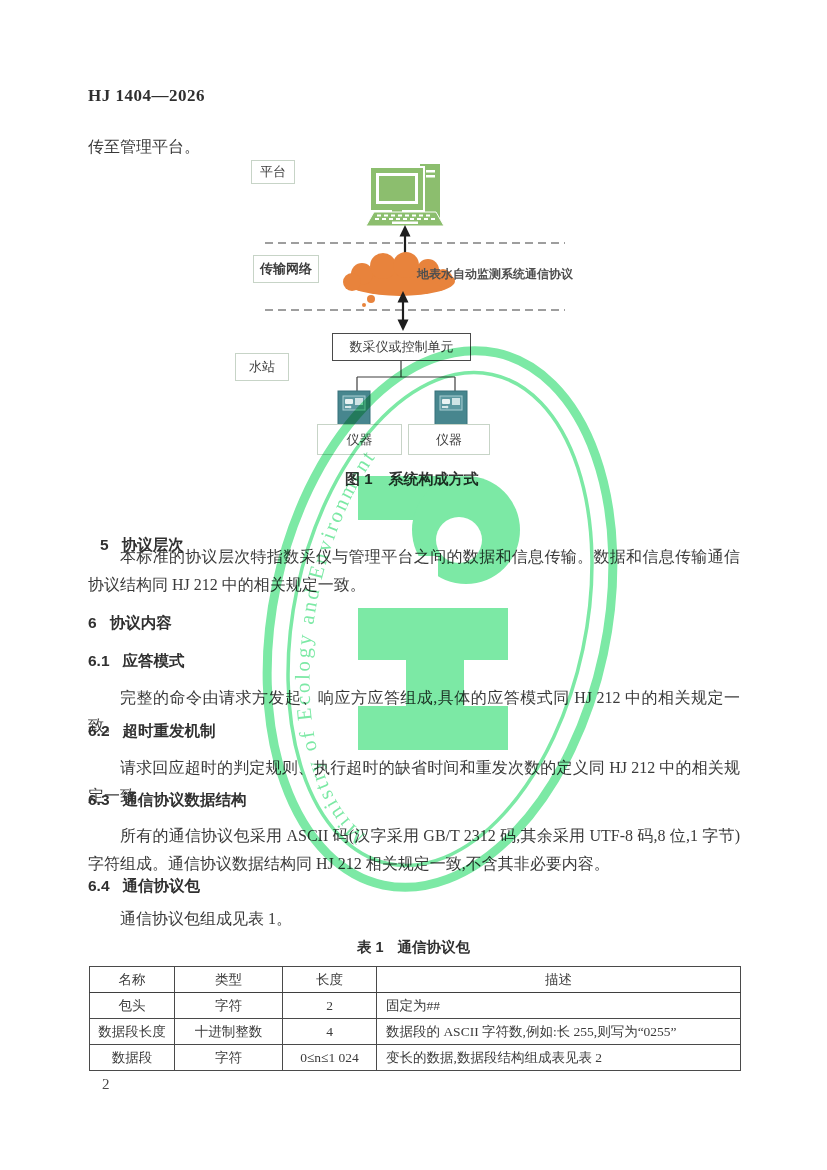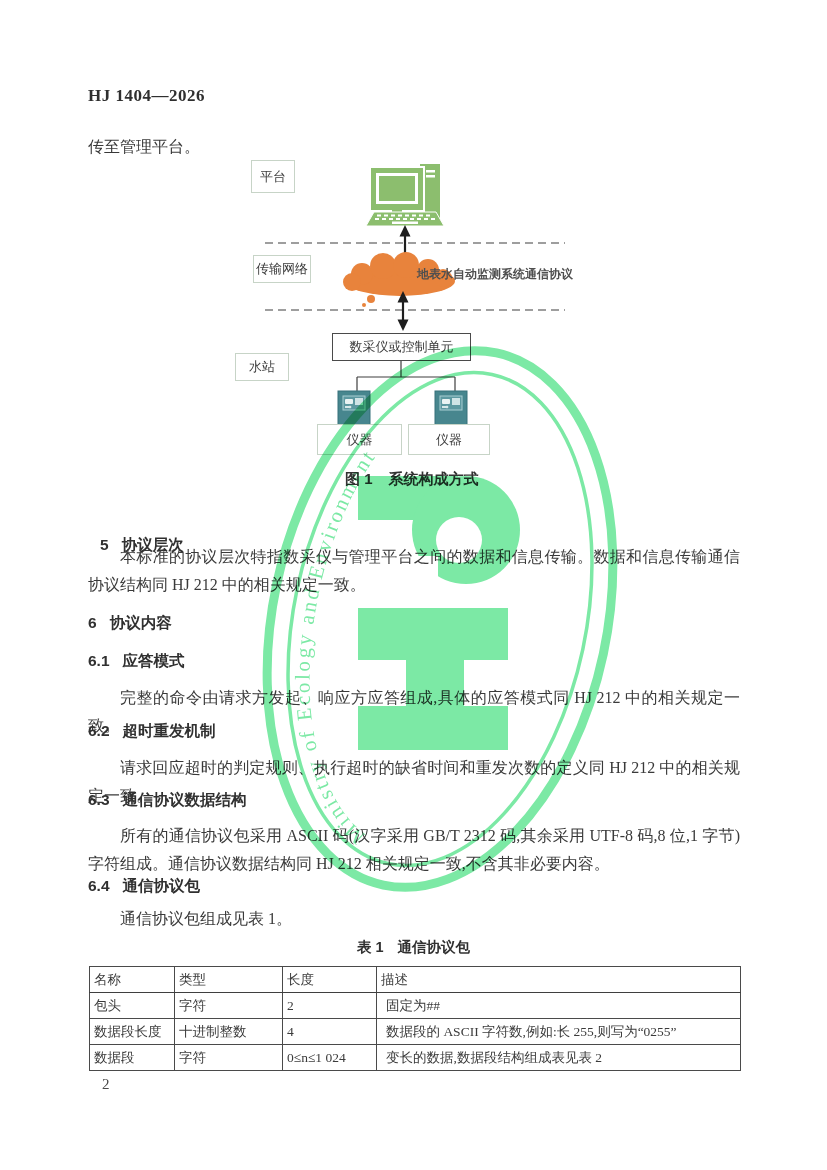--- a/index.html
+++ b/index.html
@@ -25,21 +25,21 @@
     font-size:13px; color:#3c3c3c; z-index:3;
   }
   .dbox.dark { border:1px solid #4a4a4a; }
   .proto-label { left:417px; top:266px; font-family:"Liberation Sans","DejaVu Sans",sans-serif; font-size:12px; font-weight:bold; color:#4f4f4f; z-index:3; }
   .fig-caption { left:345px; top:470px; font-family:"Liberation Sans","DejaVu Sans",sans-serif; font-size:15px; font-weight:bold; color:#333; z-index:3; }
   .fig-caption .cap-name { margin-left:16px; }
   
   .tbl-title { left:0; top:938px; width:827px; text-align:center; font-family:"Liberation Sans","DejaVu Sans",sans-serif; font-size:14.5px; font-weight:bold; color:#303030; }
   .tbl-title .cap-name { margin-left:14px; }
   table.spec { left:89px; top:966px; position:absolute; width:651px; border-collapse:collapse; table-layout:fixed; font-size:13.5px; color:#3b3b3b; background:#fff; z-index:1; }
-  table.spec th, table.spec td { border:1px solid #4a4a4a; height:26px; text-align:left; font-weight:normal; padding:1px 4px; }
+  table.spec th, table.spec td { border:1px solid #4a4a4a; height:26px; text-align:center; font-weight:normal; padding:1px 4px; }
   table.spec { border:1.5px solid #3f3f3f; }
   table.spec thead th { border-bottom:1.5px solid #3f3f3f; }
   table.spec td.desc { text-align:left; padding-left:9px;font-family:Liberation Serif, serif; }
   .page-num { left:102px; top:1076px; font-size:15px; color:#4a4a4a; }
   
   svg.layer { position:absolute; left:0; top:0; width:827px; height:1170px; }
   #diagram-svg { z-index:2; }
   #watermark-svg { z-index:6; mix-blend-mode:multiply; pointer-events:none; }
   .wm-ring-text { font-family:"Liberation Serif","DejaVu Serif",serif; font-size:21px; letter-spacing:2.5px; }
 </style>
@@ -195,24 +195,24 @@
     <g transform="translate(97,0)">
       <rect x="338" y="391" width="32" height="34" fill="#47868e" stroke="#37707a"></rect>
       <rect x="343" y="396" width="22" height="14" fill="#5d99a1" stroke="#a8cdd2"></rect>
       <rect x="345" y="399" width="8" height="5" rx="1" fill="#e9f3f3"></rect>
       <rect x="355" y="398" width="8" height="7" fill="#cfe4e6"></rect>
       <circle cx="350" cy="407" r="1.3" fill="#fff"></circle>
       <rect x="345" y="406" width="6" height="2" fill="#d7e8e9"></rect>
     </g>
   </svg>
 
-  <div class="abs dbox" style="left:251px;top:160px;width:44px;height:33px;align-items:center;">
+  <div class="abs dbox" style="left:251px;top:160px;width:44px;height:24px;align-items:center;">
       <span>平台</span>
     </div>
-  <div class="abs dbox" style="left:253px;top:255px;width:58px;height:28px;">
+  <div class="abs dbox" style="left:253px;top:255px;width:66px;height:28px;font-weight:bold;">
       <span>传输网络</span>
     </div>
   <div class="abs dbox" style="left:235px;top:353px;width:54px;height:28px;">
       <span>水站</span>
     </div>
   <div class="abs dbox dark" style="left:332px;top:333px;width:139px;height:28px;">
       <span>数采仪或控制单元</span>
     </div>
   <div class="abs dbox" style="left:317px;top:424px;width:85px;height:31px;">
       <span>仪器</span>

